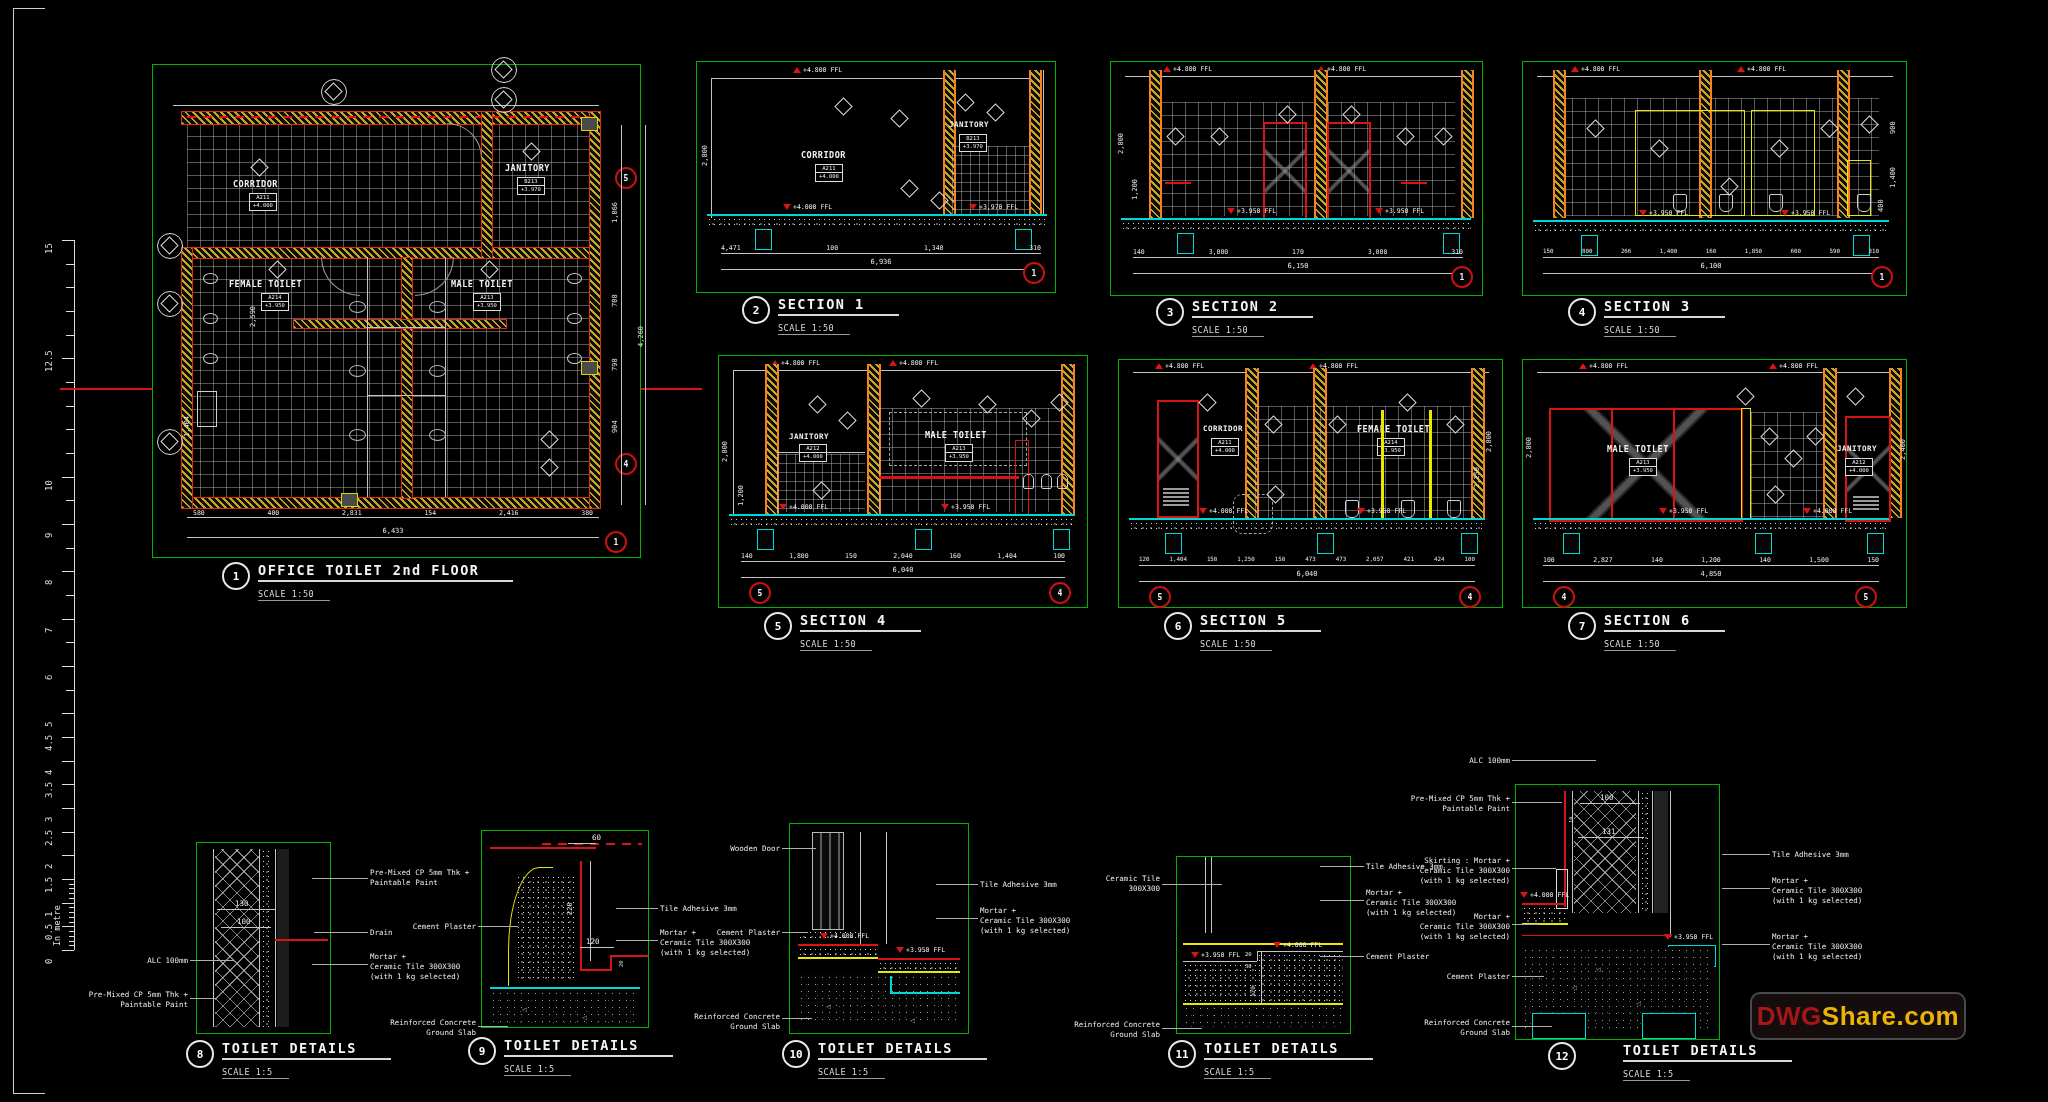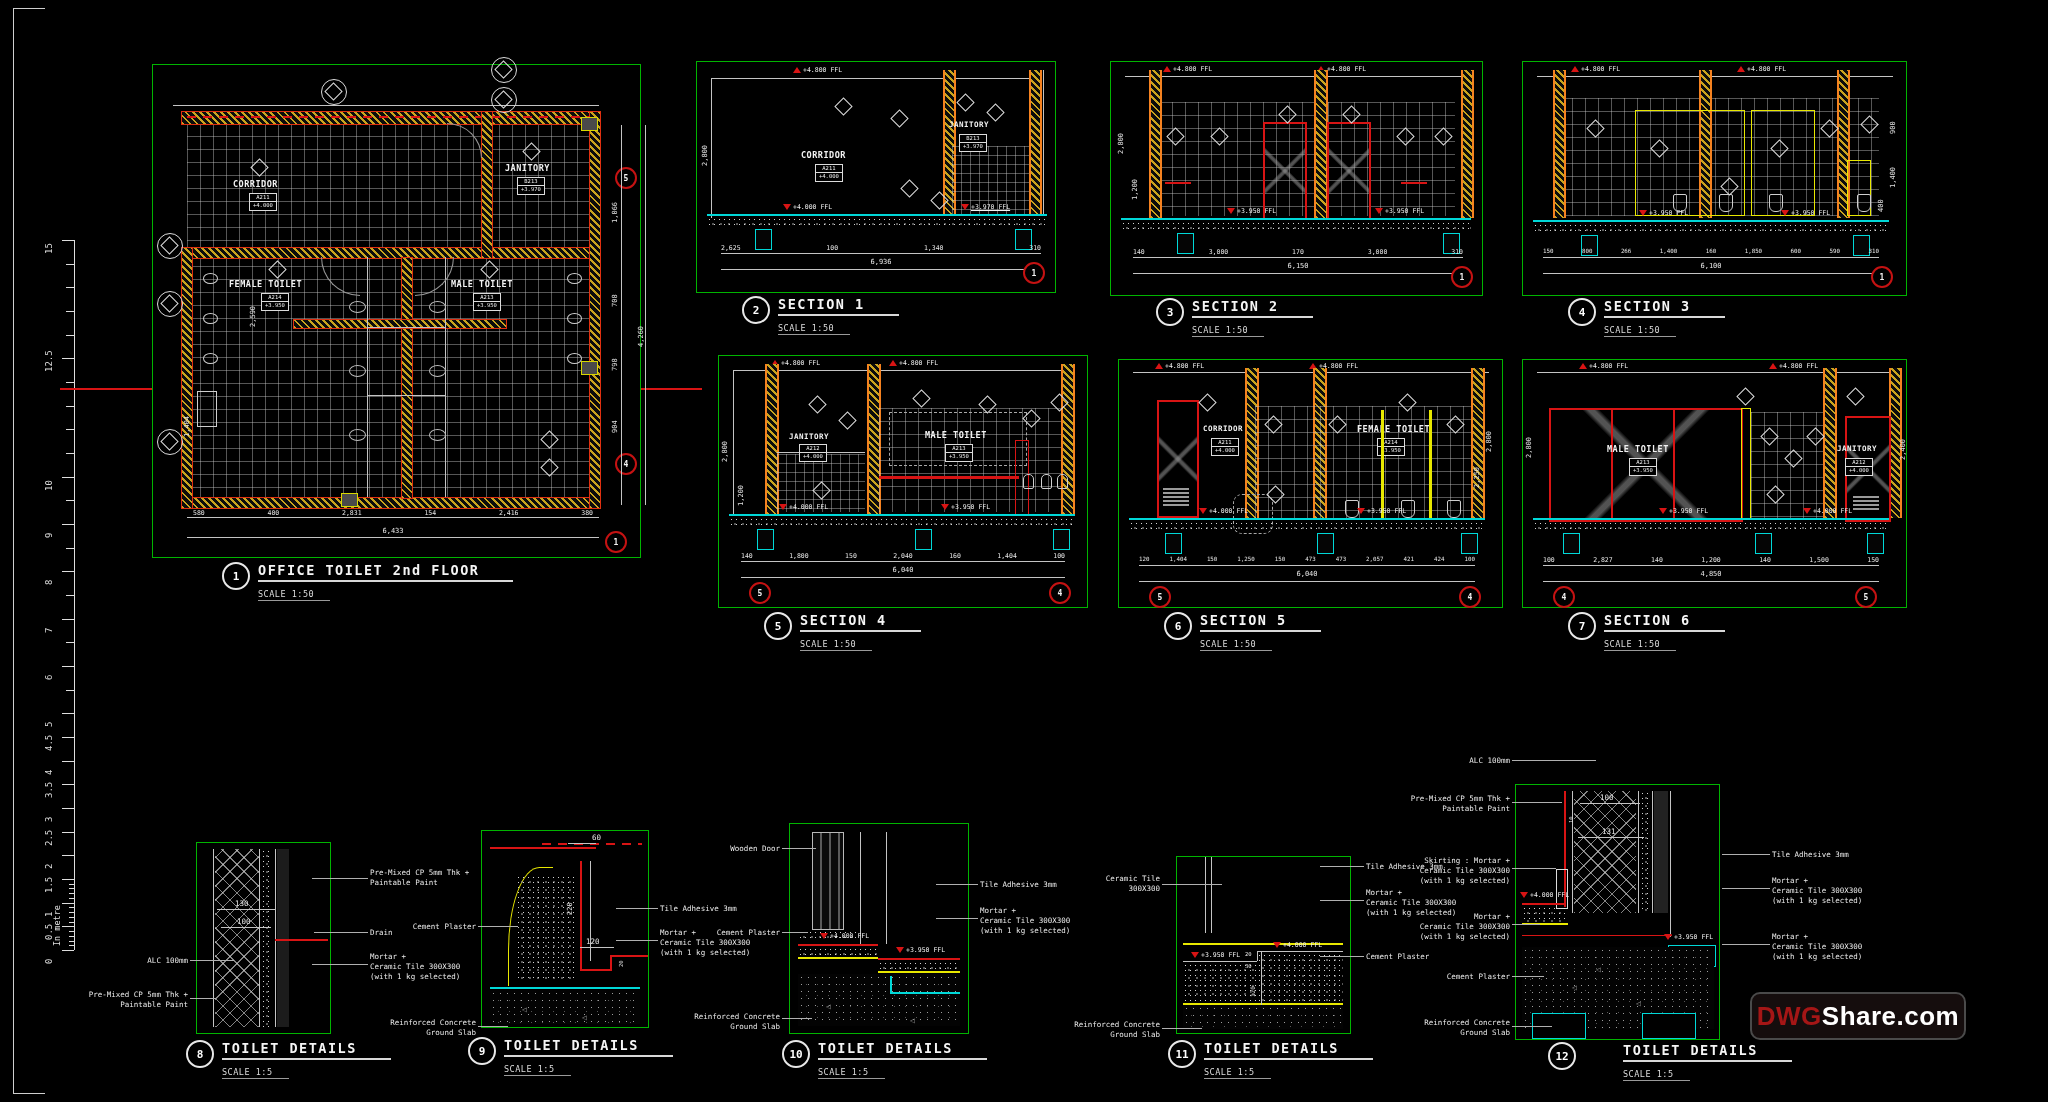--- a/index.html
+++ b/index.html
@@ -302,26 +302,26 @@
     <div class="dia" style="left:206px;top:120px;"></div>
     <div class="dia" style="left:236px;top:132px;"></div>
     <div class="hl cyan" style="left:10px;top:152px;width:340px;"></div>
     <div class="stip" style="left:10px;top:155px;width:340px;height:12px;"></div>
     <div class="foot" style="left:58px;top:167px;"></div>
     <div class="foot" style="left:318px;top:167px;"></div>
     <div class="ffl" style="left:86px;top:141px;">
         <b class="dn"></b>
         <span>+4.000 FFL</span>
       </div>
-    <div class="ffl" style="left:264px;top:141px;text-decoration:underline;">
+    <div class="ffl" style="left:272px;top:141px;">
         <b class="dn"></b>
         <span>+3.970 FFL</span>
       </div>
     <div class="dimrow" style="left:24px;top:182px;width:320px;">
-      <span>2,625</span>
+      <span>4,471</span>
       <span>100</span>
       <span>1,340</span>
       <span>310</span>
     </div>
     <div class="hl" style="left:24px;top:191px;width:320px;"></div>
     <div class="dtot" style="left:24px;top:196px;width:320px;">6,936</div>
     <div class="hl" style="left:24px;top:207px;width:320px;"></div>
     <div class="rc" style="left:326px;top:200px;">1</div>
   </div>
   <div class="tblock" style="left:742px;top:296px;">
@@ -910,16 +910,16 @@
     <div class="ldr" style="left:342px;top:192px;width:48px;"></div>
   </div>
   <div class="tblock" style="left:1548px;top:1042px;gap:47px;">
     <div class="tnum">12</div>
     <div><div class="ttitle">TOILET DETAILS</div>
          <div class="tscale">SCALE 1:5</div></div>
   </div>
 
   <div class="wm" style="left:1750px;top:992px;width:212px;height:44px;">
     <span style="color:#a51616;">DWG</span>
-      <span style="color:#ffffff;">Share.com</span>
+      <span style="color:#eab308;">Share.com</span>
   </div>
 
 </div>
 
 </body></html>

